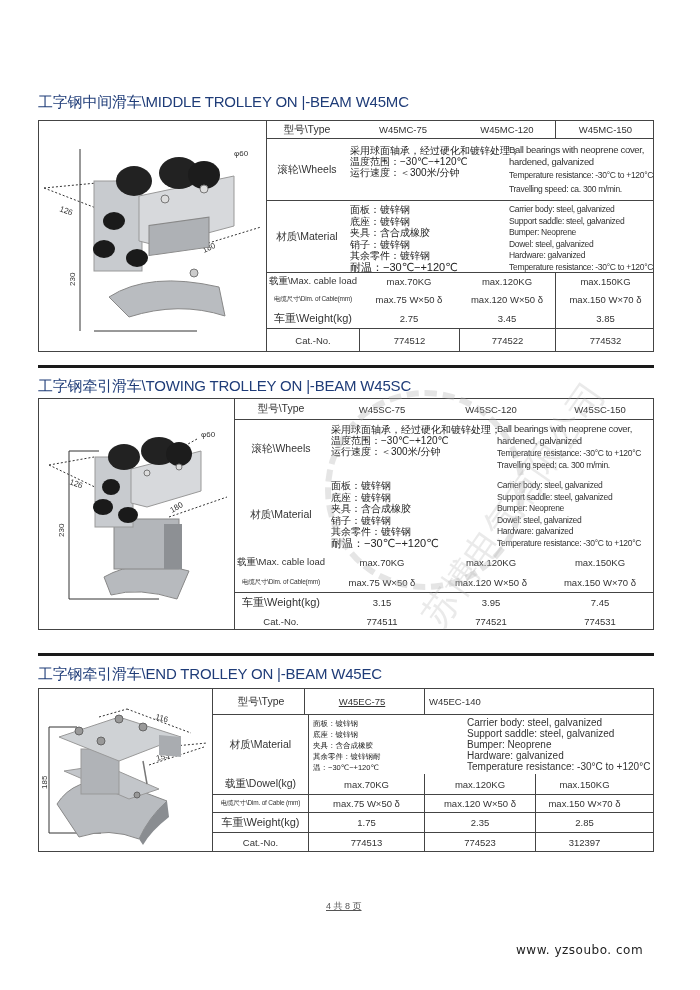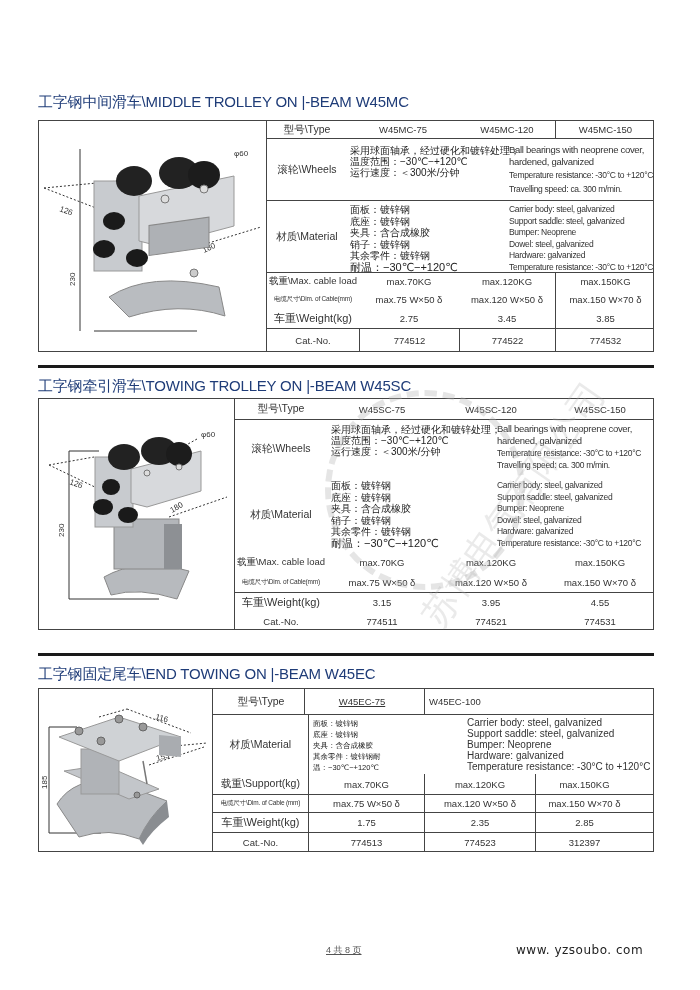--- a/index.html
+++ b/index.html
@@ -14,21 +14,21 @@
   .row { position: absolute; left: 0; right: 0; }
   .row.line { border-top: 1px solid #444; }
   .cell { position: absolute; top: 0; bottom: 0; display: flex; align-items: center; justify-content: center; text-align: center; font-size: 9.5px; color: #333; white-space: nowrap; }
   .cell.vl { border-left: 1px solid #444; }
   .lbl { font-size: 10.5px; }
   .lbl.small { font-size: 6.5px; letter-spacing: -0.2px; }
   .cn-block { position: absolute; font-size: 10px; line-height: 11px; color: #222; white-space: nowrap; }
   .en-block { position: absolute; font-size: 8.5px; line-height: 11.5px; color: #333; white-space: nowrap; letter-spacing: -0.3px; }
   .en-block.big { font-size: 10px; line-height: 11px; letter-spacing: 0; }
   .cn-block.small { font-size: 7.5px; line-height: 11px; }
-  .footer-page { position: absolute; left: 326px; top: 944px; font-size: 9px; color: #555; text-decoration: underline; }
+  .footer-page { position: absolute; left: 326px; top: 900px; font-size: 9px; color: #555; text-decoration: underline; }
   .footer-url { position: absolute; left: 516px; top: 943px; font-size: 12px; color: #222; letter-spacing: 0.5px; font-family: "DejaVu Sans", sans-serif; }
   .watermark { position: absolute; left: 325px; top: 390px; width: 200px; height: 200px; border: 6px dashed rgba(180,180,180,0.35); border-radius: 50%; pointer-events: none; }
   .wm-text { position: absolute; left: 370px; top: 480px; font-size: 36px; color: rgba(170,170,170,0.25); transform: rotate(-55deg); pointer-events: none; white-space: nowrap; }
   .dim { font-size: 8px; fill: #333; font-family: "Liberation Sans", sans-serif; }
 </style>
 </head>
 <body>
 
 <div class="title" style="top:93px;">工字钢中间滑车\MIDDLE TROLLEY ON |-BEAM W45MC</div>
 
@@ -218,37 +218,37 @@
     <div class="row" style="top:173px; height:20px;">
       <div class="cell lbl small" style="left:0; width:92px;">电缆尺寸\Dim. of Cable(mm)</div>
       <div class="cell" style="left:92px; width:110px;">max.75 W×50 δ</div>
       <div class="cell" style="left:202px; width:108px;">max.120 W×50 δ</div>
       <div class="cell" style="left:310px; width:110px;">max.150 W×70 δ</div>
     </div>
     <div class="row line" style="top:193px; height:20px;">
       <div class="cell lbl" style="left:0; width:92px; font-size:11px;">车重\Weight(kg)</div>
       <div class="cell" style="left:92px; width:110px;">3.15</div>
       <div class="cell" style="left:202px; width:108px;">3.95</div>
-      <div class="cell" style="left:310px; width:110px;">4.55</div>
+      <div class="cell" style="left:310px; width:110px;">7.45</div>
     </div>
     <div class="row" style="top:213px; height:18px;">
       <div class="cell" style="left:0; width:92px;">Cat.-No.</div>
       <div class="cell" style="left:92px; width:110px;">774511</div>
       <div class="cell" style="left:202px; width:108px;">774521</div>
       <div class="cell" style="left:310px; width:110px;">774531</div>
     </div>
   </div>
 </div>
 
 <div class="watermark"></div>
 <div class="wm-text">苏博电气有限公司</div>
 
 <div class="rule" style="top:653px;"></div>
 
-<div class="title" style="top:665px;">工字钢固定尾车\END TOWING ON |-BEAM W45EC</div>
+<div class="title" style="top:665px;">工字钢牵引滑车\END TROLLEY ON |-BEAM W45EC</div>
 
 <div class="section" style="top:688px; height:164px;">
   <div class="imgcell" style="width:174px;">
     <svg width="174" height="164" viewBox="0 0 174 164">
       <line x1="10" y1="38" x2="10" y2="144" stroke="#333"></line>
       <line x1="10" y1="38" x2="38" y2="38" stroke="#333"></line>
       <line x1="10" y1="144" x2="62" y2="144" stroke="#333"></line>
       <line x1="60" y1="28" x2="88" y2="20" stroke="#333" stroke-dasharray="2,2"></line>
       <line x1="88" y1="20" x2="152" y2="44" stroke="#333" stroke-dasharray="2,2"></line>
       <line x1="125" y1="58" x2="168" y2="54" stroke="#333" stroke-dasharray="2,2"></line>
@@ -271,41 +271,41 @@
       <circle cx="104" cy="38" r="4" fill="#999" stroke="#666"></circle>
       <circle cx="62" cy="52" r="4" fill="#999" stroke="#666"></circle>
       <circle cx="98" cy="106" r="3" fill="#999" stroke="#666"></circle>
       <path d="M104 72 L108 95" stroke="#777" stroke-width="1.5" fill="none"></path>
     </svg>
   </div>
   <div class="tbl" style="left:174px;">
     <div class="row" style="top:0; height:25px;">
       <div class="cell lbl" style="left:0; width:96px;">型号\Type</div>
       <div class="cell vl" style="left:91px; width:115px;text-decoration:underline;">W45EC-75</div>
-      <div class="cell vl" style="left:211px; width:80px; justify-content:flex-start; padding-left:4px;">W45EC-100</div>
+      <div class="cell vl" style="left:211px; width:80px; justify-content:flex-start; padding-left:4px;">W45EC-140</div>
     </div>
     <div class="row line" style="top:25px; height:60px;">
       <div class="cell lbl" style="left:0; width:96px; border-right:1px solid #444;">材质\Material</div>
       <div class="cn-block small" style="left:100px; top:3px;">
         <div>面板：镀锌钢</div>
           <div>底座：镀锌钢</div>
           <div>夹具：含合成橡胶</div>
           <div>其余零件：镀锌钢耐</div>
           <div>温：−30℃−+120℃</div>
       </div>
       <div class="en-block big" style="left:254px; top:2px;">
         <div>Carrier body: steel, galvanized</div>
           <div>Support saddle: steel, galvanized</div>
           <div>Bumper: Neoprene</div>
           <div>Hardware: galvanized</div>
           <div>Temperature resistance: -30°C to +120°C</div>
       </div>
     </div>
     <div class="row" style="top:85px; height:20px;">
-      <div class="cell lbl" style="left:0; width:96px; border-right:1px solid #444;">载重\Support(kg)</div>
+      <div class="cell lbl" style="left:0; width:96px; border-right:1px solid #444;">载重\Dowel(kg)</div>
       <div class="cell" style="left:96px; width:115px;">max.70KG</div>
       <div class="cell vl" style="left:211px; width:111px;">max.120KG</div>
       <div class="cell vl" style="left:322px; width:98px;">max.150KG</div>
     </div>
     <div class="row line" style="top:105px; height:18px;">
       <div class="cell lbl small" style="left:0; width:96px; border-right:1px solid #444;">电缆尺寸\Dim. of Cable (mm)</div>
       <div class="cell" style="left:96px; width:115px;">max.75 W×50 δ</div>
       <div class="cell vl" style="left:211px; width:111px;">max.120 W×50 δ</div>
       <div class="cell vl" style="left:322px; width:98px;">max.150 W×70 δ</div>
     </div>

